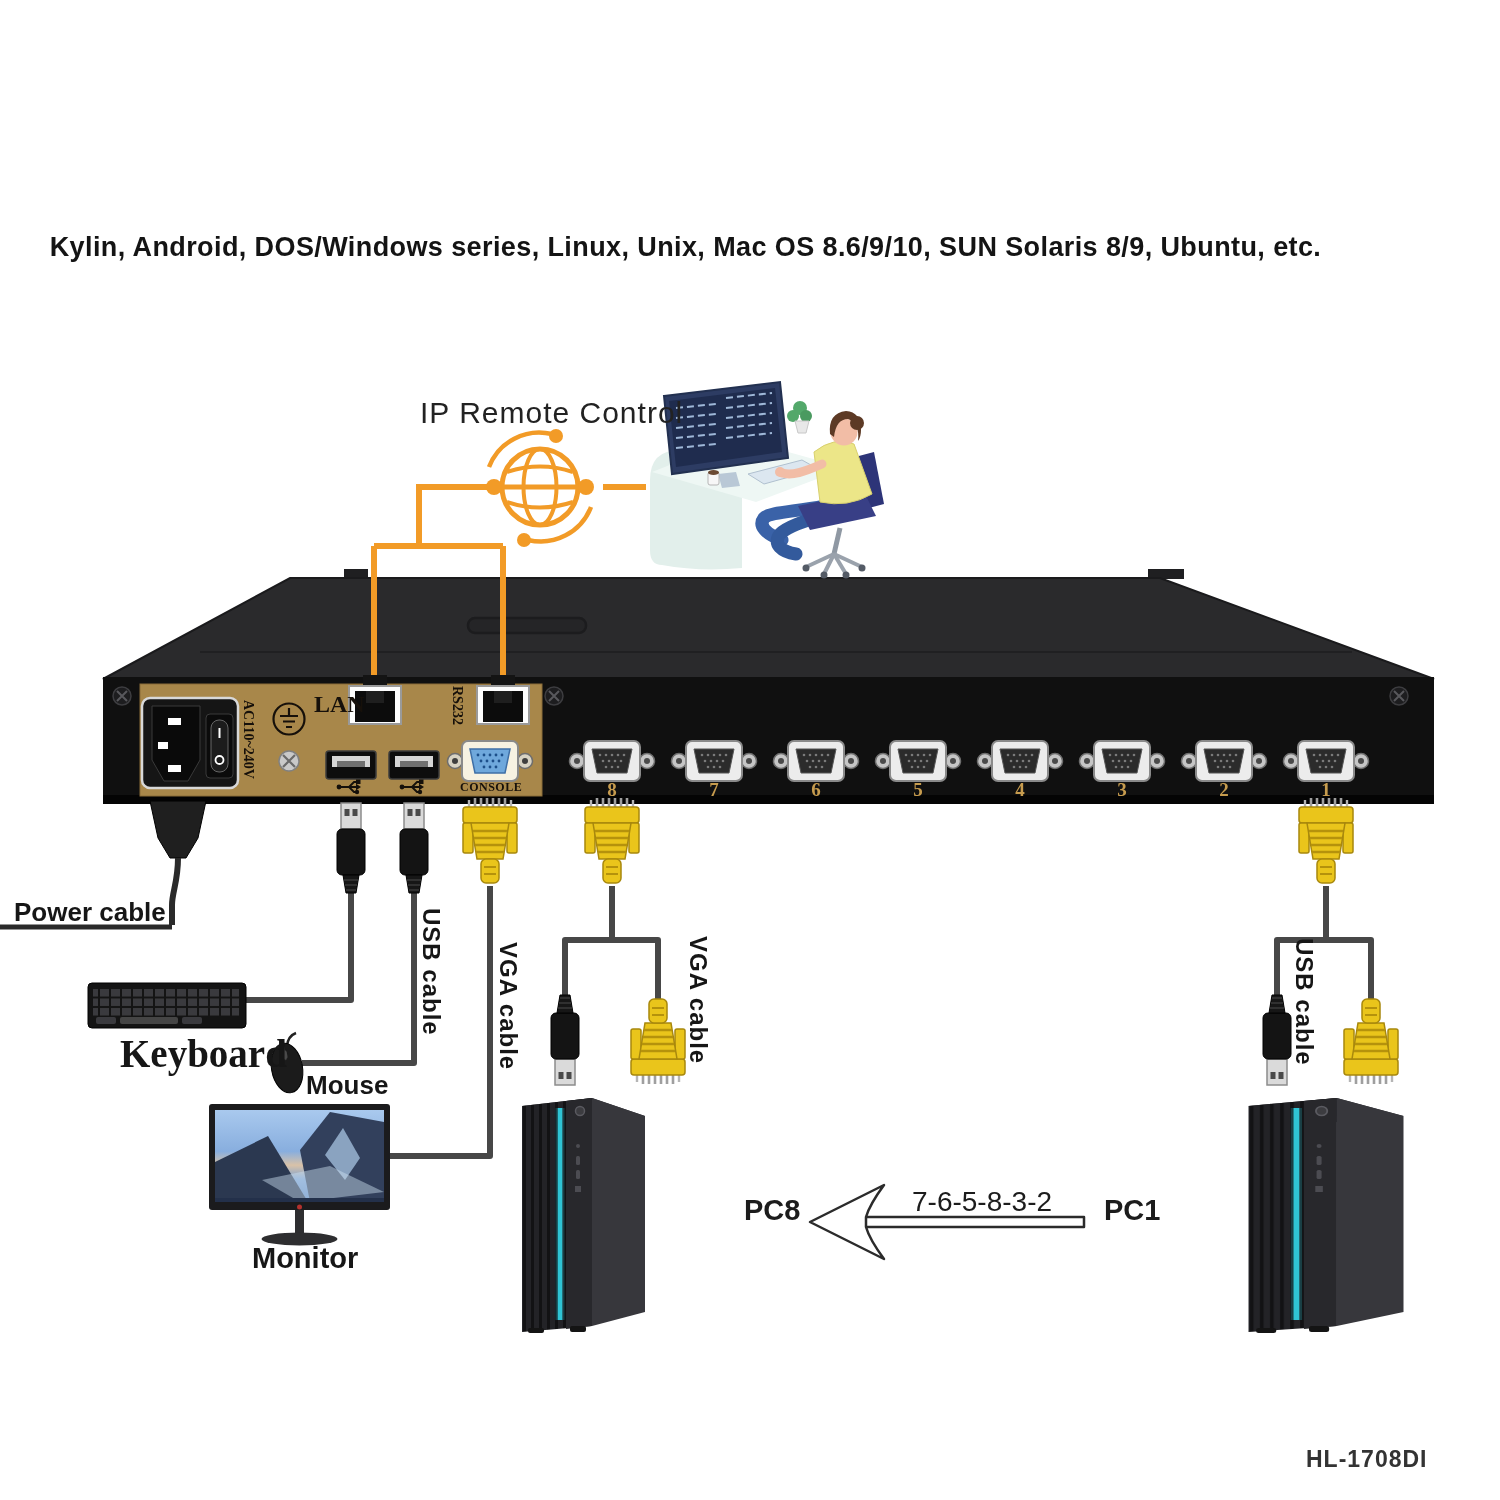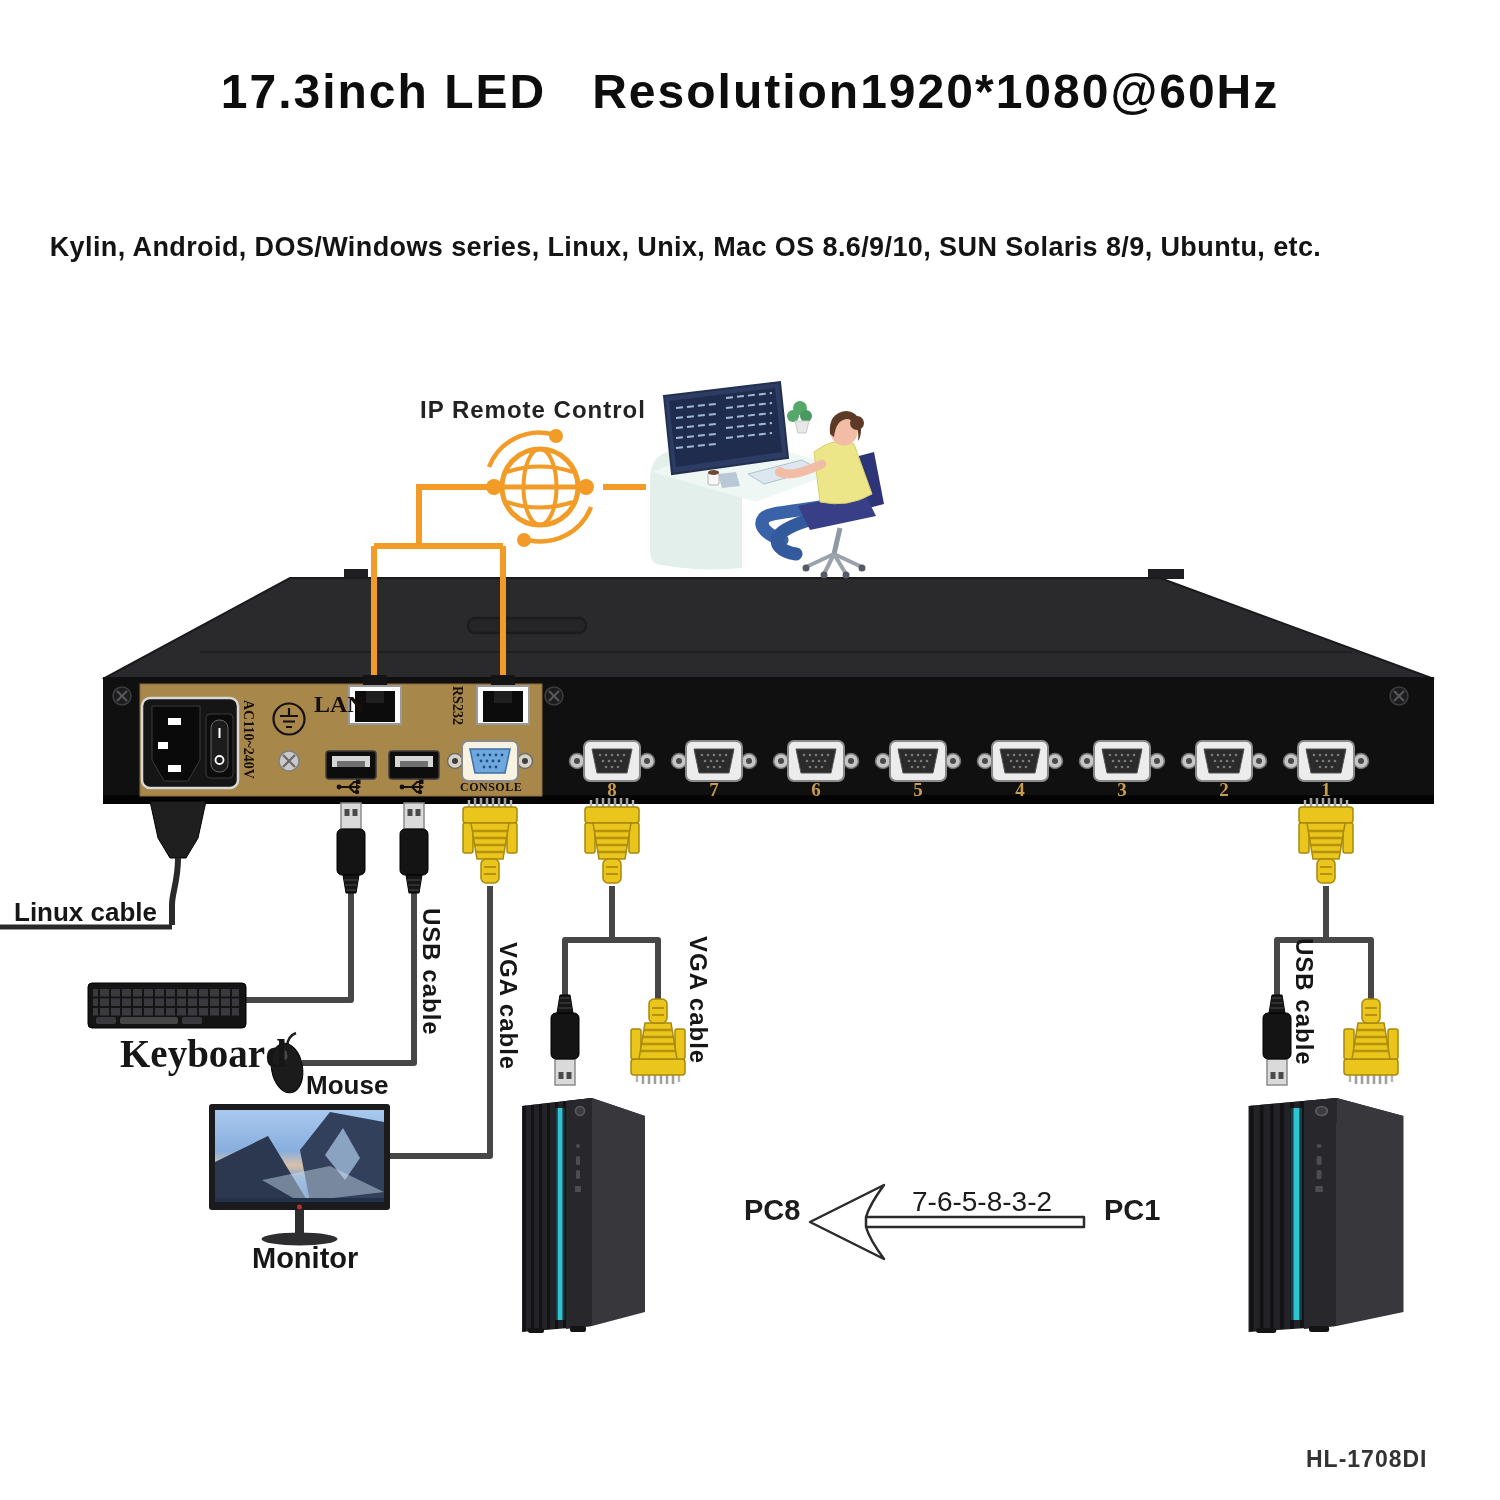--- a/index.html
+++ b/index.html
@@ -6,21 +6,21 @@
   #stage{position:relative;width:1500px;height:1500px;background:#fff;overflow:hidden;
          font-family:"Liberation Sans",sans-serif;color:#111;}
   #gfx{position:absolute;left:0;top:0;}
   .abs{position:absolute;white-space:pre;}
   .title{top:64px;left:0;width:1500px;text-align:center;font-size:48px;font-weight:bold;
          letter-spacing:2px;color:#0d0d0d;}
   .subtitle{top:150px;left:0;width:1500px;text-align:center;font-size:40px;font-weight:bold;
          letter-spacing:1px;color:#0d0d0d;}
   .osline{top:232px;left:0;width:1371px;text-align:center;font-size:27px;font-weight:bold;
          letter-spacing:.4px;color:#141414;}
-  .iplbl{top:396px;left:420px;font-size:24px;font-weight:bold;letter-spacing:1px;color:#222;}
+  .iplbl{top:396px;left:420px;font-size:30px;font-weight:normal;letter-spacing:1px;color:#222;}
   .lbl{font-size:26px;font-weight:bold;color:#161616;}
   .vlbl{writing-mode:vertical-rl;font-size:24px;font-weight:bold;color:#161616;letter-spacing:1px;}
   .eng{font-family:"Liberation Serif",serif;font-weight:bold;color:#16100a;}
   .veng{writing-mode:vertical-rl;font-family:"Liberation Serif",serif;font-weight:bold;color:#16100a;}
   .portnum{width:40px;text-align:center;font-family:"Liberation Serif",serif;font-weight:bold;
          font-size:19px;color:#c79c4e;}
   .pclbl{font-size:29px;color:#1c1c1c;font-weight:bold;}
   .seq{font-size:28px;color:#1c1c1c;}
   .model{font-size:23px;font-weight:bold;color:#333;letter-spacing:1px;text-align:center;}
 </style>
@@ -340,39 +340,38 @@
 
   <use href="#tower" transform="translate(520,1098)"></use>
   <use href="#tower" transform="translate(1246,1098) scale(1.26,1)"></use>
 
   <g stroke="#2b2b2b" stroke-width="2.5" fill="#fff" stroke-linejoin="round">
     <rect x="862" y="1217" width="222" height="10"></rect>
     <path d="M 810 1222 L 884 1185 C 873 1200 868 1210 866 1217 L 866 1227 C 868 1234 873 1244 884 1259 Z"></path>
   </g>
 </svg>
 
-<div class="abs title">17.3inch LED   Resolution1920*1080@60Hz</div>
 <div class="abs osline">Kylin, Android, DOS/Windows series, Linux, Unix, Mac OS 8.6/9/10, SUN Solaris 8/9, Ubuntu, etc.</div>
 <div class="abs iplbl">IP Remote Control</div>
 
 <div class="abs eng" style="left:314px;top:691px;font-size:24px;">LAN</div>
 <div class="abs veng" style="left:449px;top:686px;font-size:14px;">RS232</div>
 <div class="abs eng" style="left:460px;top:780px;width:60px;text-align:center;font-size:12px;letter-spacing:.5px;">CONSOLE</div>
 <div class="abs veng" style="left:240px;top:700px;font-size:14px;">AC110~240V</div>
 
 <div class="abs portnum" style="left:592px;top:779px;">8</div>
 <div class="abs portnum" style="left:694px;top:779px;">7</div>
 <div class="abs portnum" style="left:796px;top:779px;">6</div>
 <div class="abs portnum" style="left:898px;top:779px;">5</div>
 <div class="abs portnum" style="left:1000px;top:779px;">4</div>
 <div class="abs portnum" style="left:1102px;top:779px;">3</div>
 <div class="abs portnum" style="left:1204px;top:779px;">2</div>
 <div class="abs portnum" style="left:1306px;top:779px;">1</div>
 
-<div class="abs lbl" style="left:14px;top:897px;">Linux cable</div>
+<div class="abs lbl" style="left:14px;top:897px;">Power cable</div>
 <div class="abs lbl" style="left:120px;top:1031px;font-size:39px;font-family:Liberation Serif, serif;">Keyboard</div>
 <div class="abs lbl" style="left:306px;top:1070px;font-size:26px;">Mouse</div>
 <div class="abs vlbl" style="left:417px;top:908px;">USB cable</div>
 <div class="abs vlbl" style="left:494px;top:942px;">VGA cable</div>
 <div class="abs vlbl" style="left:684px;top:936px;">VGA cable</div>
 <div class="abs vlbl" style="left:1290px;top:938px;">USB cable</div>
 <div class="abs lbl" style="left:252px;top:1242px;font-size:29px;">Monitor</div>
 
 <div class="abs pclbl" style="left:744px;top:1194px;">PC8</div>
 <div class="abs seq" style="left:912px;top:1186px;">7-6-5-8-3-2</div>

